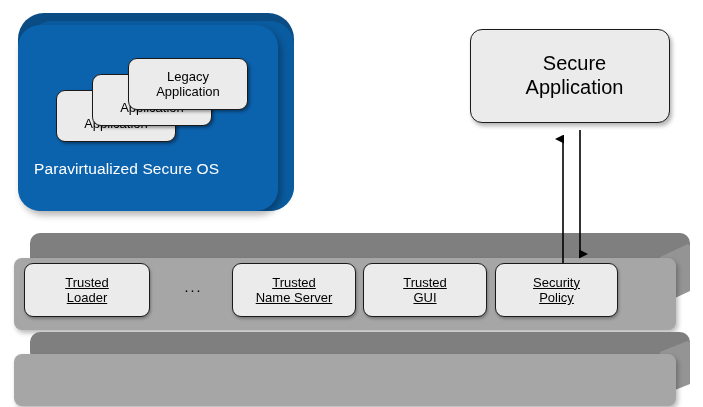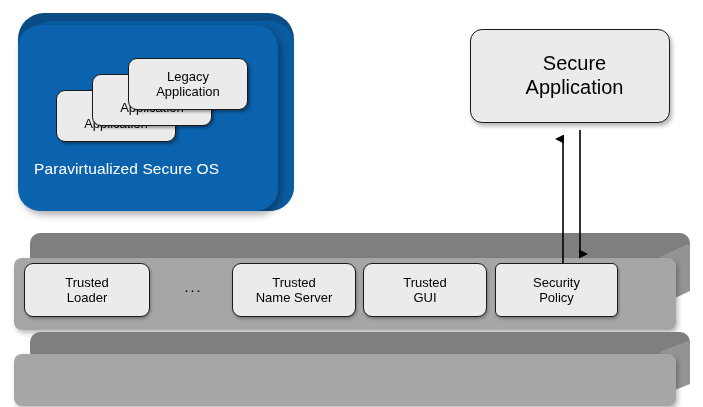--- a/index.html
+++ b/index.html
@@ -145,25 +145,26 @@
     color: #111111;
   }
 
   
   .service-box {
     font-size: 13px;
     height: 54px;
     top: 263px;
     z-index: 6;
     box-shadow: 1px 2px 3px rgba(0,0,0,0.28);
+    text-decoration: underline;
   }
   #service-box-0 { left: 24px;  width: 126px; }
   #service-box-1 { left: 232px; width: 124px; }
   #service-box-2 { left: 363px; width: 124px; }
-  #service-box-3 { left: 495px; width: 123px; border-radius: 6px; }
+  #service-box-3 { left: 495px; width: 123px; }
 
   #services-ellipsis {
     position: absolute;
     left: 176px;
     top: 281px;
     width: 34px;
     text-align: center;
     font-size: 15px;
     color: #000000;
     z-index: 6;

